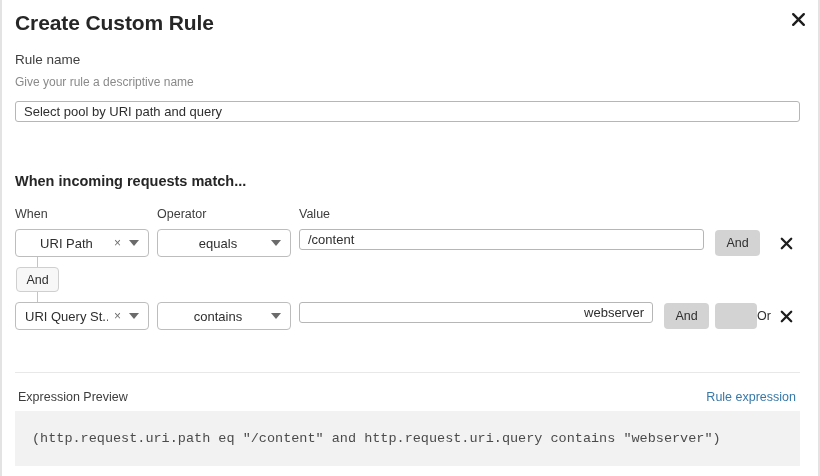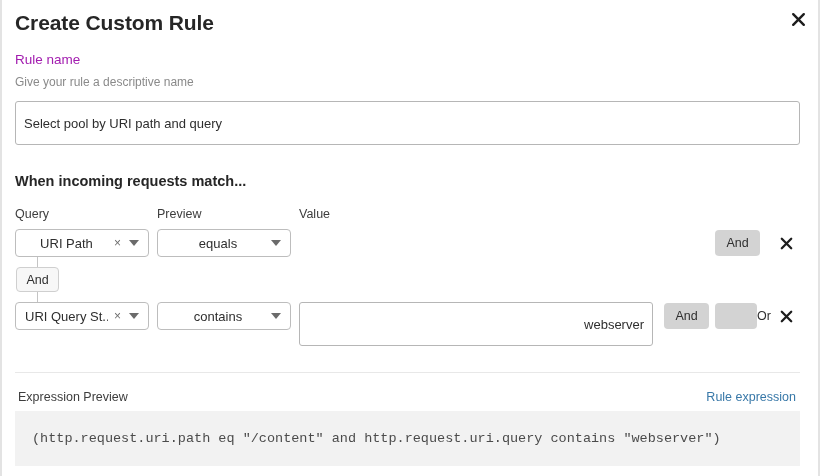--- a/index.html
+++ b/index.html
@@ -48,35 +48,35 @@
     cursor: pointer;
     color: #262626;
   }
   .close-btn svg { display: block; }
 
   
   .field-label {
     position: absolute;
     left: 13px;
     font-size: 13.5px;
-    color: #a21caf;
+    color: #404040;
   }
   .field-sublabel {
     position: absolute;
     left: 13px;
     font-size: 12px;
     color: #8a8a8a;
   }
   #rule-name-label { top: 52px; }
   #rule-name-help  { top: 75px; text-align: center; }
 
   .text-input {
     position: absolute;
     box-sizing: border-box;
-    height: 44px;
+    height: 21px;
     background: #ffffff;
     border: 1px solid #b6b6b6;
     border-radius: 3px;
     font-family: "Liberation Sans", sans-serif;
     font-size: 13px;
     color: #2e2e2e;
     padding: 0 8px;
     outline: none;
   }
   #rule-name-input {
@@ -255,22 +255,22 @@
       <path d="M2.2 2.2 L12.8 12.8 M12.8 2.2 L2.2 12.8" stroke="#1d1d1d" stroke-width="2.4" stroke-linecap="round"></path>
     </svg>
   </div>
 
   <div class="field-label" id="rule-name-label">Rule name</div>
   <div class="field-sublabel" id="rule-name-help">Give your rule a descriptive name</div>
   <input class="text-input" id="rule-name-input" type="text" value="Select pool by URI path and query" style="">
 
   <div class="section-heading">When incoming requests match...</div>
 
-  <div class="col-header" id="col-field">Query</div>
-  <div class="col-header" id="col-operator">Preview</div>
+  <div class="col-header" id="col-field">When</div>
+  <div class="col-header" id="col-operator">Operator</div>
   <div class="col-header" id="col-value">Value</div>
 
   <div class="connector-line" style="top:256px; height:11px;"></div>
   <div class="connector-line" style="top:292px; height:11px;"></div>
   <div class="connector-badge">And</div>
 
   <div class="select-box" style="left:13px; top:229px; width:134px;">
     <span class="select-value">URI Path</span>
     <span class="select-clear">×</span>
     <span class="select-caret">
@@ -278,20 +278,21 @@
       </span>
   </div>
 
   <div class="select-box" style="left:155px; top:229px; width:134px;">
     <span class="select-value">equals</span>
     <span class="select-caret">
         <span class="caret-glyph"></span>
       </span>
   </div>
 
+  <input class="text-input" style="left: 297px; top: 229px; width: 405px;" type="text" value="/content">
 
   <button class="chip-btn" style="left:713px; top:230px; width:45px;">And</button>
 
   <div class="row-delete" style="left:774px; top:233px;">
     <svg width="13" height="13" viewBox="0 0 13 13" aria-hidden="true">
       <path d="M1.8 1.8 L11.2 11.2 M11.2 1.8 L1.8 11.2" stroke="#1d1d1d" stroke-width="2.3" stroke-linecap="round"></path>
     </svg>
   </div>
 
   <div class="select-box" style="left:13px; top:302px; width:134px;">

